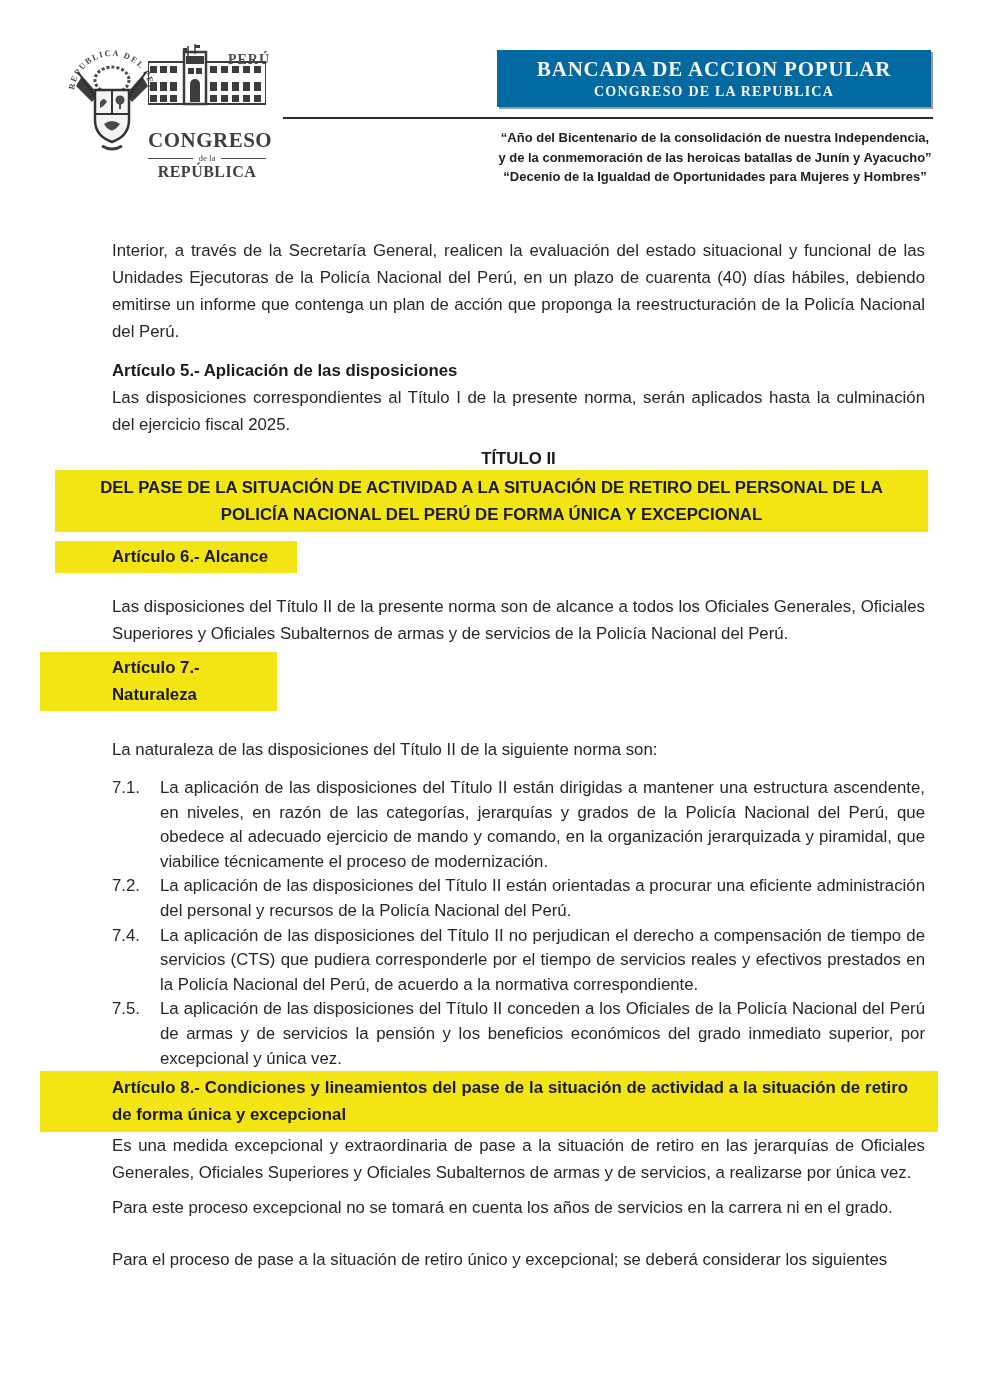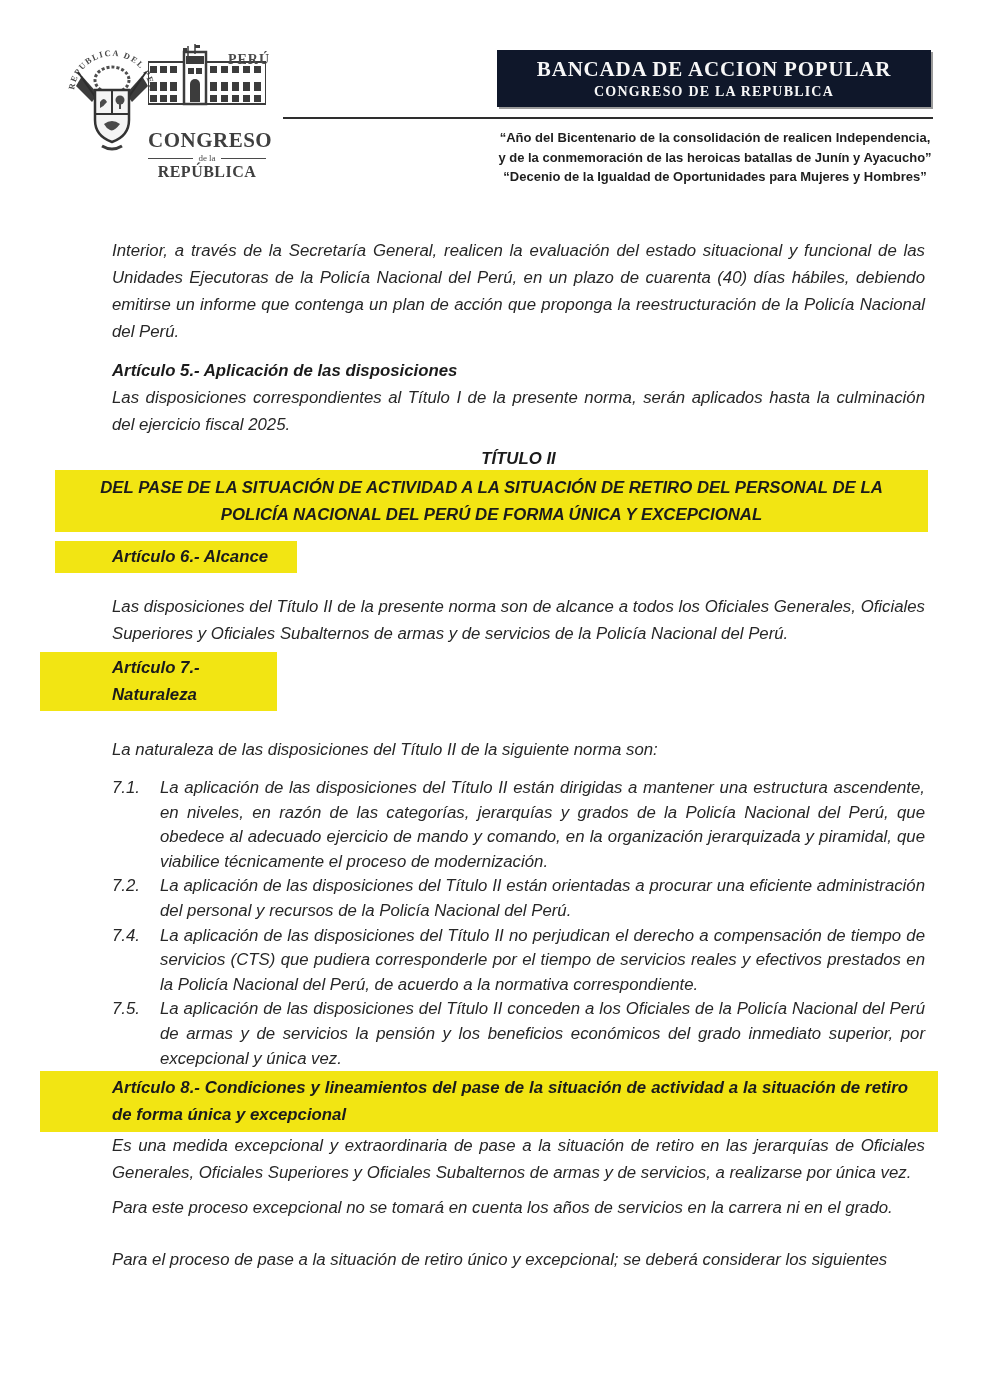--- a/index.html
+++ b/index.html
@@ -36,21 +36,21 @@
   .congress-logo .dela::before, .congress-logo .dela::after {
     content: ""; flex: 1; border-top: 1.5px solid #4a4a4a;
   }
   .congress-logo .republica {
     font-family: "Liberation Serif", serif; font-weight: bold;
     font-size: 16px; letter-spacing: 0.5px; color: #3f3f3f;
   }
 
   .banner {
     position: absolute; left: 497px; top: 50px; width: 434px; height: 57px;
-    background: #0f172a; color: #f7f7f7; text-align: center;
+    background: #0369a1; color: #f7f7f7; text-align: center;
     font-family: "Liberation Serif", serif; font-weight: bold;
     box-shadow: 2px 2px 0 #9a9a9a;
   }
   .banner .banner-title { font-size: 21px; letter-spacing: 0.8px; margin-top: 7px; }
   .banner .banner-subtitle { font-size: 14px; letter-spacing: 1.2px; margin-top: 2px; }
 
   .header-rule {
     position: absolute; left: 283px; top: 117px; width: 650px; height: 2px;
     background: #2e2e2e;
   }
@@ -59,21 +59,20 @@
     position: absolute; left: 498px; top: 128px; width: 434px;
     text-align: center; font-weight: bold; font-size: 13px;
     line-height: 19.5px; color: #1e1e1e;
   }
 
   
   .content {
     position: absolute; left: 112px; top: 237px; width: 813px;
     font-size: 16.8px; line-height: 27px; text-align: justify;
     color: #272727;
-    font-style: italic;
   }
   .content p { margin: 0; }
   .art-heading { font-weight: bold; color: #1b1b1b; }
   .mt-art5 { margin-top: 12px !important; }
 
   .titulo-label {
     margin-top: 10px; text-align: center; font-weight: bold;
     line-height: 22px; color: #1b1b1b;
   }
   .hl { background: #f2e513; font-weight: bold; color: #1b1b1b; position: relative; }
@@ -189,21 +188,21 @@
   </div>
 
   <div class="banner">
     <div class="banner-title">BANCADA DE ACCION POPULAR</div>
     <div class="banner-subtitle">CONGRESO DE LA REPUBLICA</div>
   </div>
 
   <div class="header-rule"></div>
 
   <div class="quotes">
-    <div>“Año del Bicentenario de la consolidación de realicen Independencia,</div>
+    <div>“Año del Bicentenario de la consolidación de nuestra Independencia,</div>
     <div>y de la conmemoración de las heroicas batallas de Junín y Ayacucho”</div>
     <div>“Decenio de la Igualdad de Oportunidades para Mujeres y Hombres”</div>
   </div>
 
   <div class="content">
 
     <p>Interior, a través de la Secretaría General, realicen la evaluación del estado situacional y funcional de las Unidades Ejecutoras de la Policía Nacional del Perú, en un plazo de cuarenta (40) días hábiles, debiendo emitirse un informe que contenga un plan de acción que proponga la reestructuración de la Policía Nacional del Perú.</p>
 
     <p class="art-heading mt-art5">Artículo 5.- Aplicación de las disposiciones</p>
     <p>Las disposiciones correspondientes al Título I de la presente norma, serán aplicados hasta la culminación del ejercicio fiscal 2025.</p>

